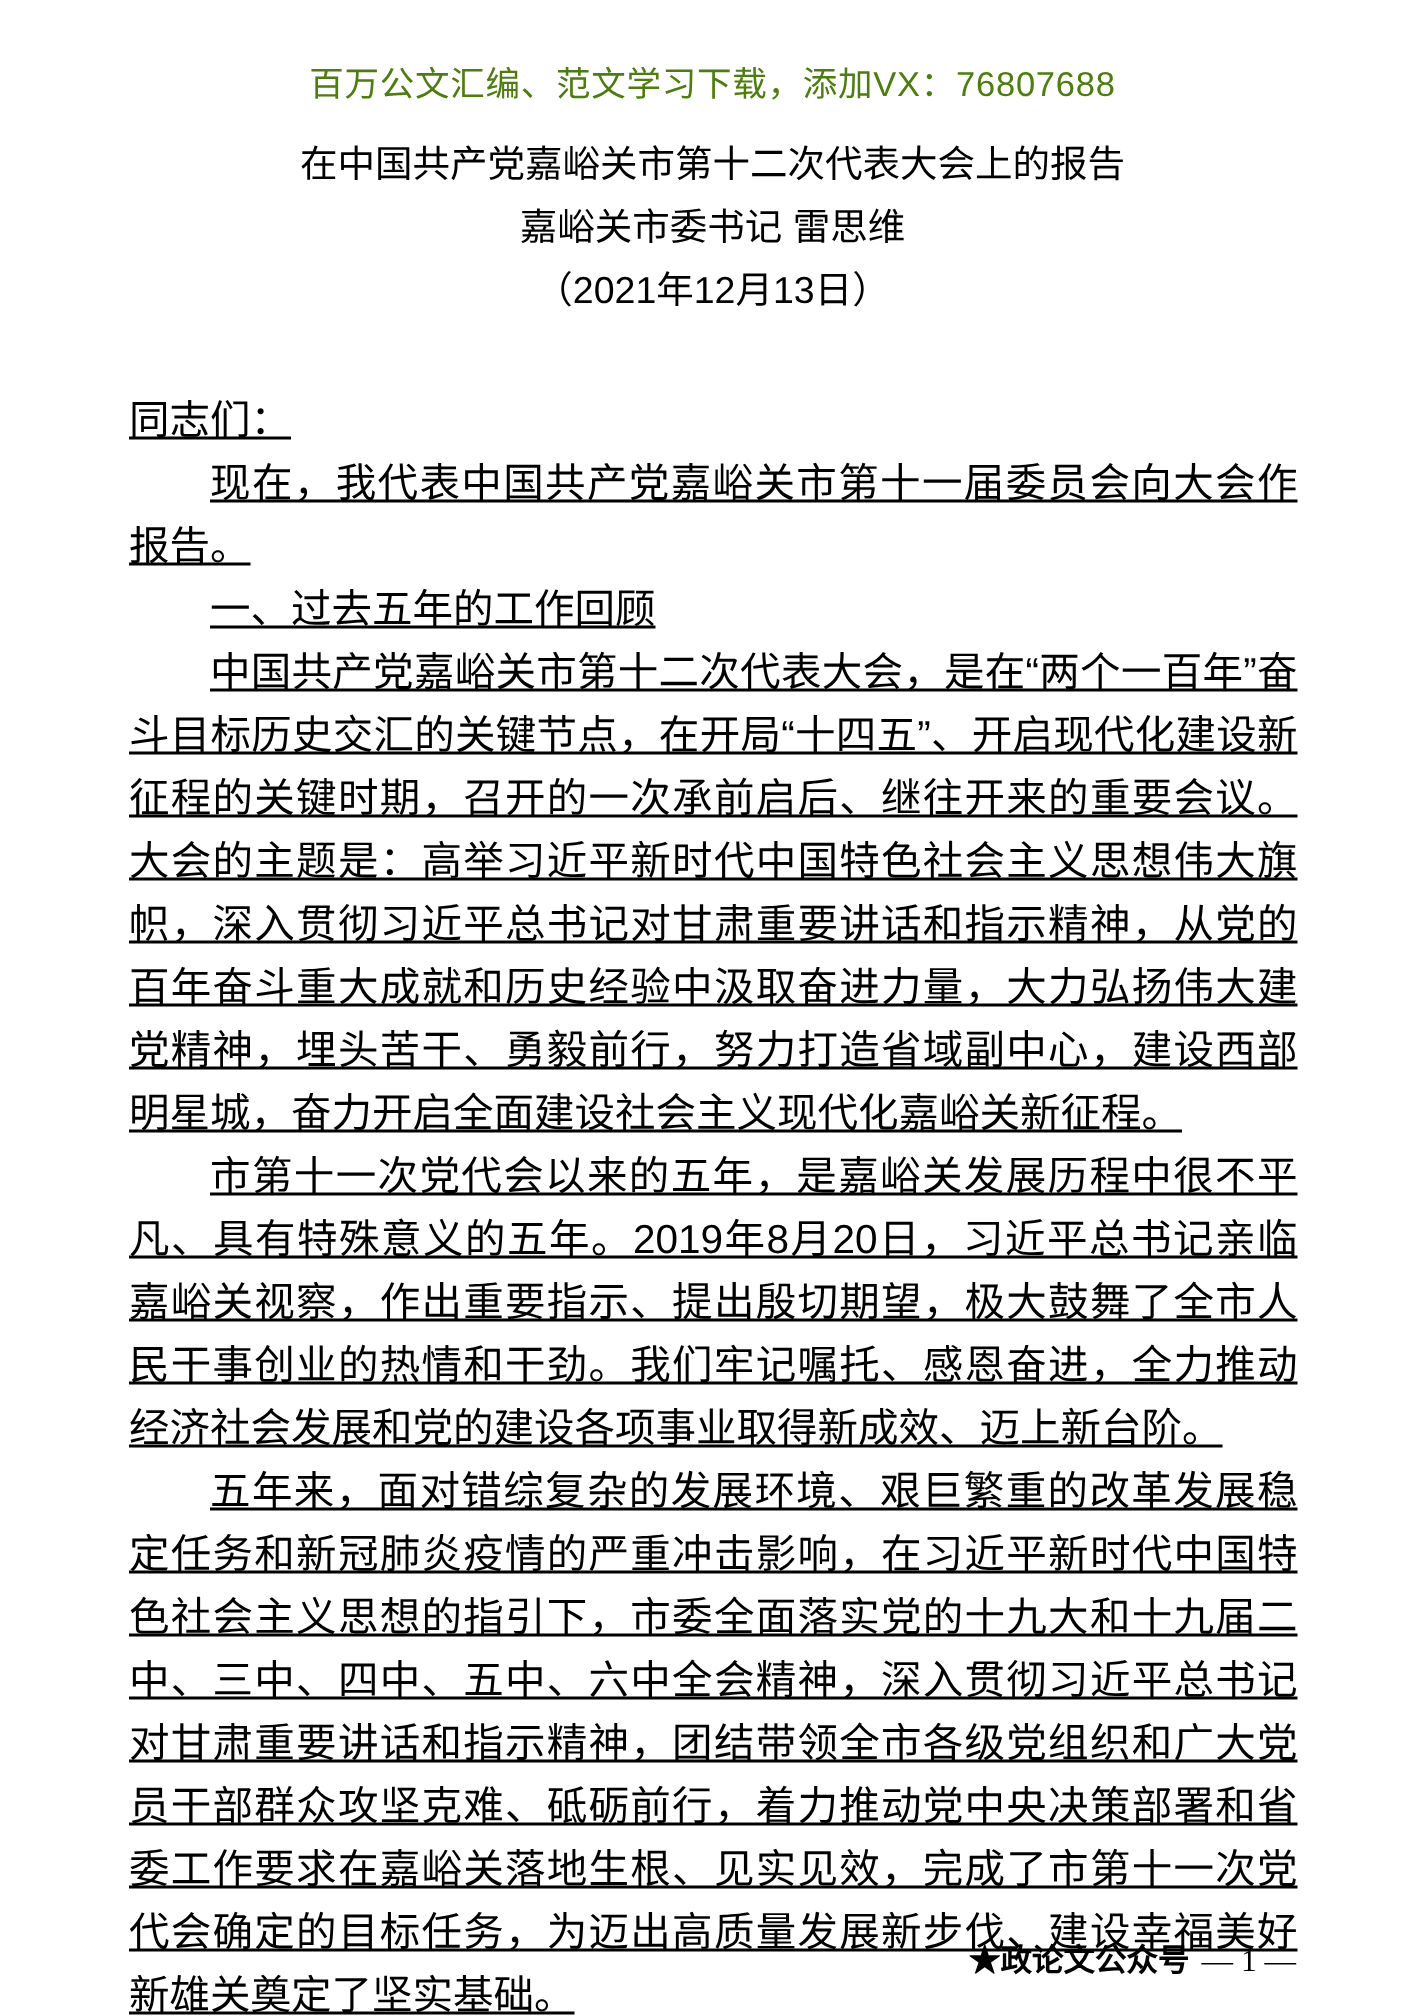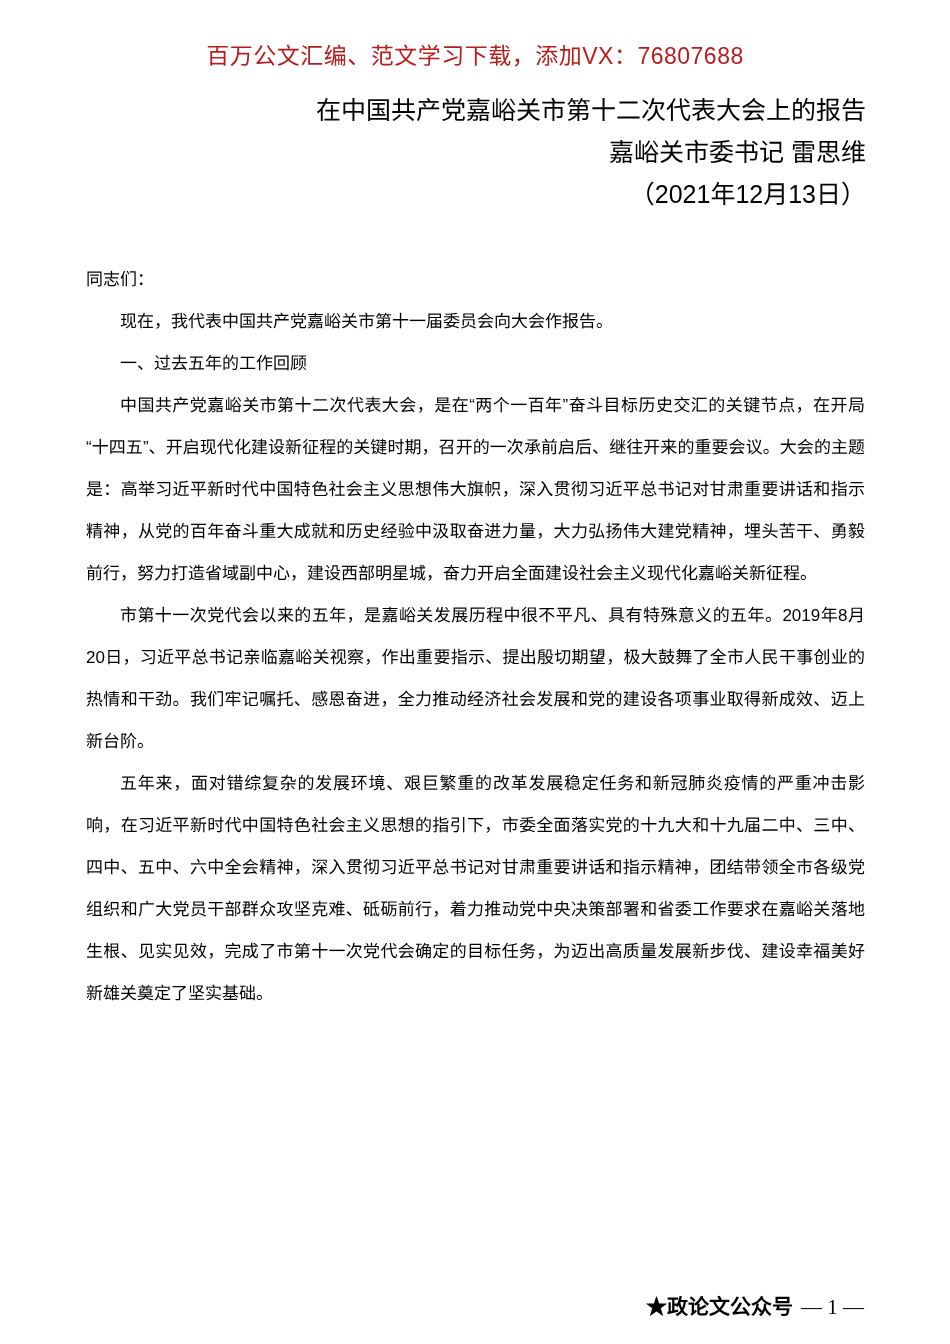--- a/index.html
+++ b/index.html
@@ -24,21 +24,21 @@
     height: 1344px;
     box-sizing: border-box;
     padding: 0;
   }
 
   
   .promo-banner {
     text-align: center;
     font-size: 23px;
     letter-spacing: 0.5px;
-    color: #b91c1c;
+    color: #4d7c0f;
     padding-top: 42px;
     line-height: 1.3;
     white-space: nowrap;
   }
 
   
   .title-block {
     margin-top: 17px;
     padding: 0 84px;
   }
@@ -46,38 +46,39 @@
     font-size: 26px;
     line-height: 42px;
     text-align: center;
     letter-spacing: 0px;
     font-weight: normal;
     margin: 0;
   }
   .doc-subtitle {
     font-size: 25px;
     line-height: 42px;
-    text-align: right;
+    text-align: center;
     font-weight: normal;
     margin: 0;
   }
 
   
   .body-block {
     margin-top: 44px;
     padding: 0 85px 0 86px;
   }
   .para {
-    font-size: 17px;
+    font-size: 27px;
     line-height: 42px;
     text-align: justify;
     text-align-last: left;
     text-justify: inter-character;
     margin: 0;
     letter-spacing: 0px;
+    text-decoration: underline;
   }
   .para.indent {
     text-indent: 2em;
   }
   .para.noindent {
     text-indent: 0;
   }
 
   
   .footer {

